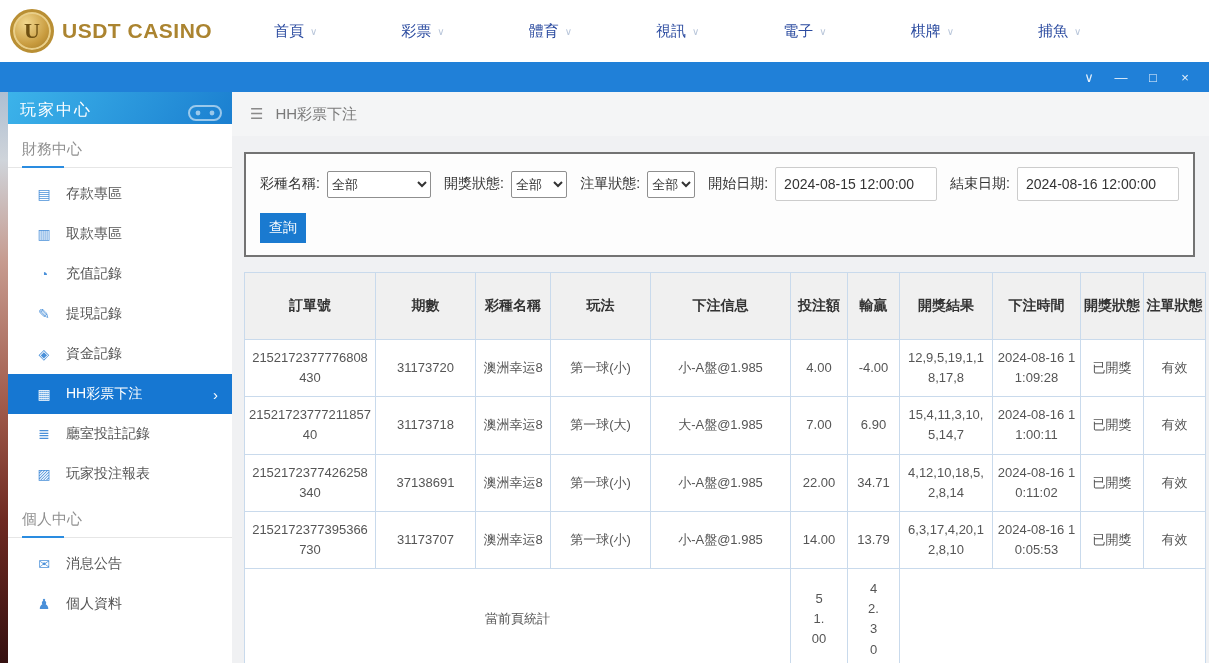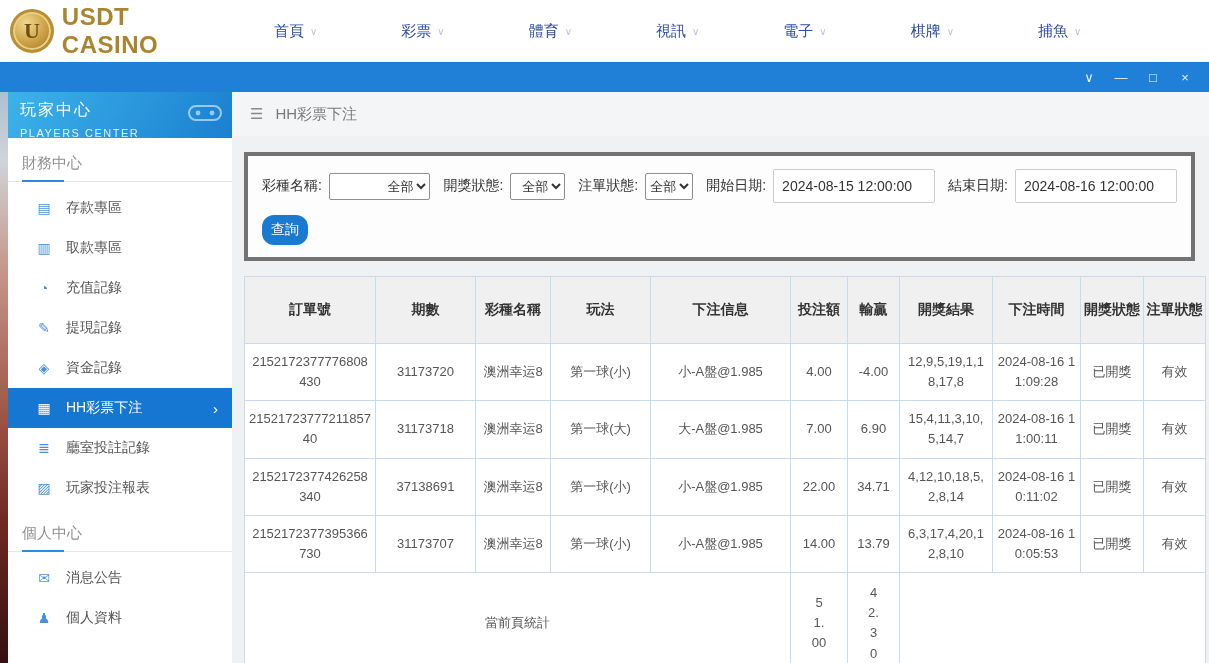--- a/index.html
+++ b/index.html
@@ -13,21 +13,21 @@
   .topbar { height: 62px; display: flex; align-items: center; background: #fff; }
   .brand { display: flex; align-items: center; gap: 8px; padding-left: 10px; width: 232px; flex: 0 0 auto; }
   .logo-circle {
     width: 44px; height: 44px; border-radius: 50%;
     border: 3px solid #b98f34;
     background: radial-gradient(circle at 35% 30%, #f2d88f, #c79a3d 60%, #9a7222);
     color: #6e5012; display: flex; align-items: center; justify-content: center;
     font-weight: bold; font-size: 22px; font-family: "Liberation Serif", serif;
     box-shadow: inset 0 0 0 2px #e9cf8a;
   }
-  .brand-text { font-size: 24px; font-weight: 800; letter-spacing: .5px; color: #ab8430; }
+  .brand-text { font-size: 21px; font-weight: 800; letter-spacing: .5px; color: #ab8430; }
   .topnav-items { display: flex; gap: 84px; margin-left: 42px; }
   .nav-item { display: flex; align-items: center; gap: 6px; color: #2b4ba0; font-size: 15px; cursor: pointer; white-space: nowrap; }
   .nav-chevron { color: #b9c6da; font-size: 10px; }
 
   
   .titlebar {
     height: 30px; background: #2080d8;
     display: flex; justify-content: flex-end; align-items: center;
     gap: 16px; padding-right: 16px;
   }
@@ -36,21 +36,21 @@
   
   .window-body { position: relative; height: 571px; display: flex; background: #ececec; }
   .bg-strip {
     width: 8px; flex: 0 0 auto;
     background: linear-gradient(#aebfd2 0%, #cfd4da 12%, #c69a8e 30%, #a05a4a 55%, #6e2a22 75%, #351010 100%);
   }
 
   
   .sidebar { width: 224px; flex: 0 0 auto; background: #fff; overflow: hidden; }
   .sidebar-header {
-    position: relative; height: 46px; padding: 8px 12px;
+    position: relative; height: 32px; padding: 8px 12px;
     background: linear-gradient(120deg, #3cb3ea, #1b7fd0);
     color: #fff;
   }
   .sidebar-title { font-size: 16px; letter-spacing: 2px; }
   .sidebar-subtitle { font-size: 11px; letter-spacing: 1.5px; color: rgba(255,255,255,.85); margin-top: 6px; }
   .gamepad { position: absolute; right: 10px; top: 10px; opacity: .55; }
   .section-label {
     position: relative; padding: 16px 14px 8px; color: #8f8f8f; font-size: 15px;
     border-bottom: 1px solid #e6e6e6; margin-bottom: 6px;
   }
@@ -69,34 +69,34 @@
 
   
   .main { flex: 1; background: #f0f1f3; overflow: hidden; display: flex; flex-direction: column; }
   .page-header {
     height: 44px; flex: 0 0 auto; display: flex; align-items: center; gap: 12px;
     padding-left: 18px; color: #7a7a7a; font-size: 15px; background: #f4f5f6;
   }
   .hamburger { color: #8a8a8a; font-size: 15px; cursor: pointer; }
   .content { padding: 16px 14px 0 12px; }
 
-  .filter-panel { background: #fdfdfd; border: 4px solid #737373; padding: 13px 14px 12px; }
+  .filter-panel { background: #fdfdfd; border: 2px solid #737373; padding: 13px 14px 12px; }
   .filter-row { display: flex; align-items: center; gap: 7px; font-size: 14px; color: #333; white-space: nowrap; }
   .f-label { margin-left: 6px; }
   .f-label:first-child { margin-left: 0; }
-  .f-select { height: 27px; border: 1px solid #8f8f8f; border-radius: 2px; background: #fff; font-size: 13px; color: #333; text-align: right; }
+  .f-select { height: 27px; border: 1px solid #8f8f8f; border-radius: 2px; background: #fff; font-size: 13px; color: #333; }
   select[data-name="lottery-type-select"] { width: 122px; }
   select[data-name="draw-status-select"]  { width: 66px; }
   select[data-name="bet-status-select"]   { width: 54px; }
   .f-date {
     height: 28px; width: 162px; border: 1px solid #ccc; border-radius: 2px;
     padding: 16px 8px; font-size: 14px; color: #333; font-family: "Liberation Sans", sans-serif;
   }
   .search-btn {
-    margin-top: 12px; width: 46px; height: 30px; border: none; border-radius: 12px;
+    margin-top: 12px; width: 46px; height: 30px; border: none; border-radius: 0;
     background: #1a7ad0; color: #fff; font-size: 14px; cursor: pointer;
     font-family: "Liberation Sans", sans-serif;
   }
 
   
   .table-wrap { margin-top: 15px; }
   table { width: 100%; border-collapse: collapse; background: #fff; table-layout: fixed; }
   th, td { border: 1px solid #c9daec; text-align: center; vertical-align: middle; }
   th { background: #f0f0f0; color: #333; font-size: 14px; font-weight: bold; padding: 24px 1px; }
   td { color: #555; font-size: 13px; padding: 8px 4px; line-height: 1.55; word-break: break-all; }

